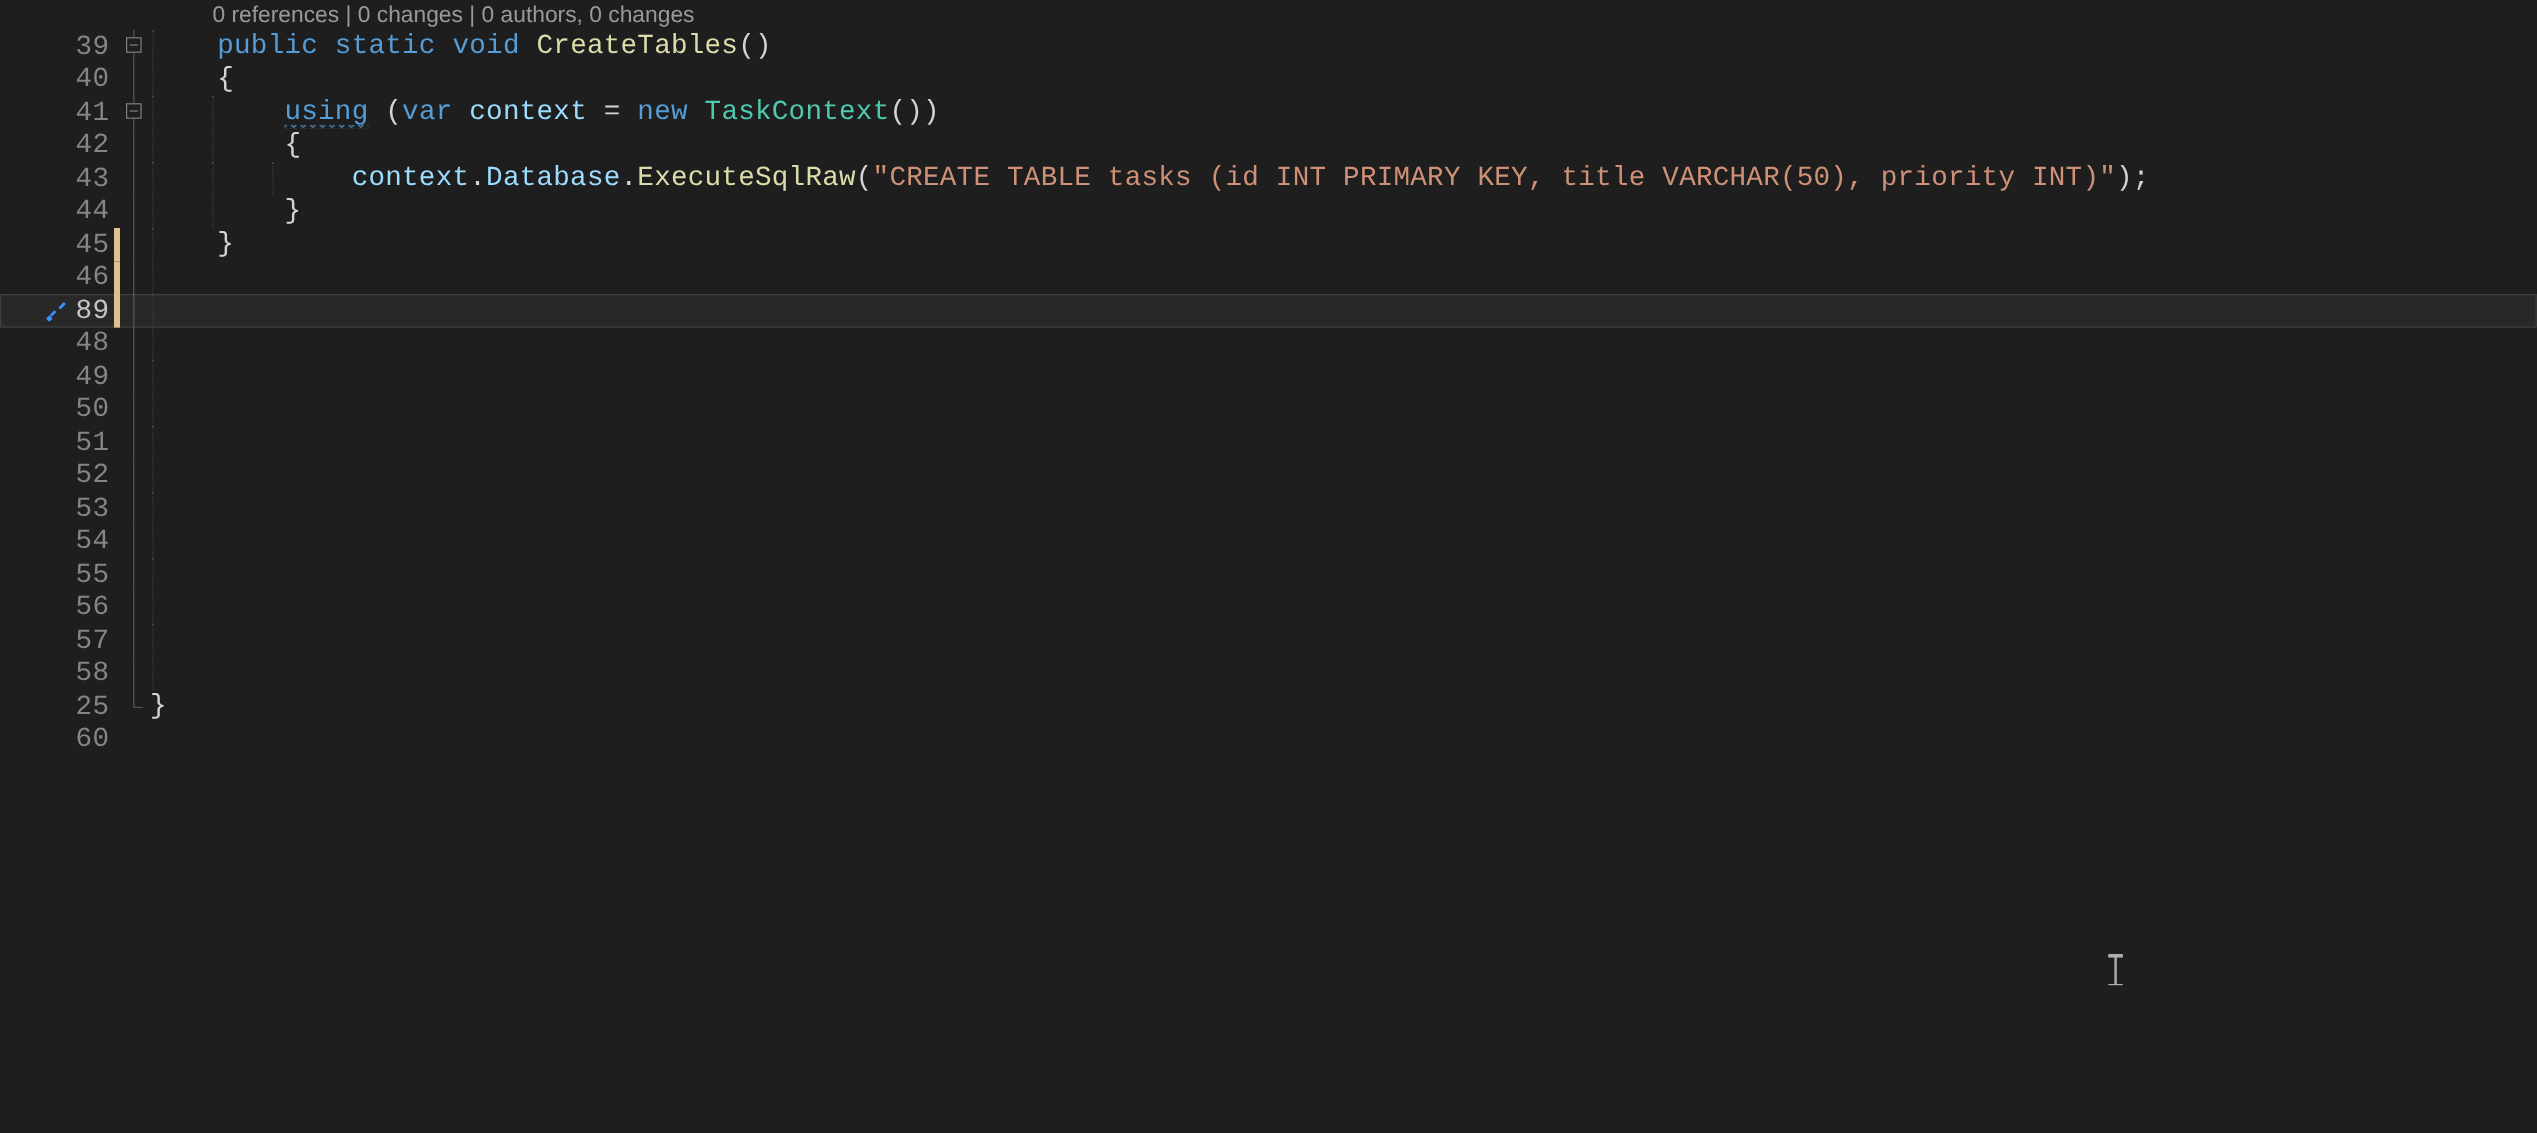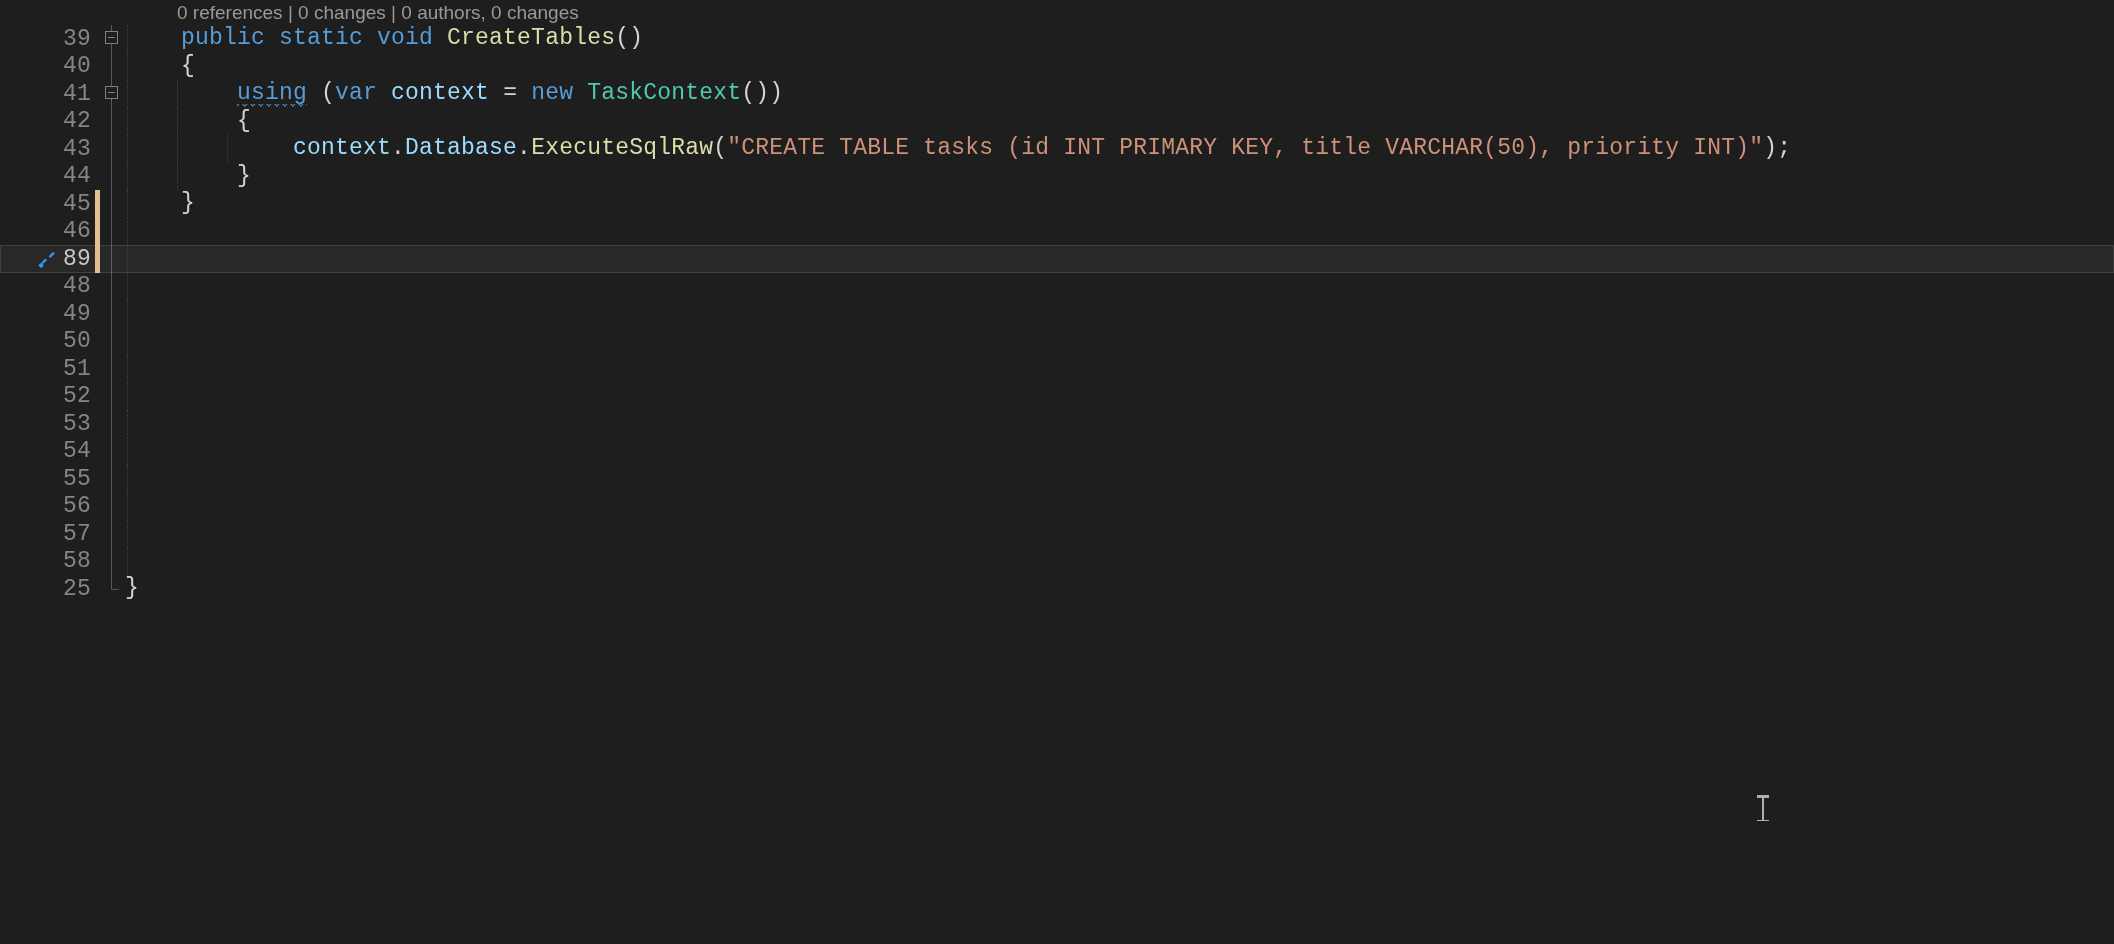--- a/index.html
+++ b/index.html
@@ -177,18 +177,19 @@
     <div class="line"><div class="gutter"><span class="ln">50</span></div><div class="change-col"></div><div class="fold-col"><div class="vline"></div></div><div class="code" style="position: relative; flex: 1 1 0%;"><span class="ig" style="position: absolute; top: 0px; bottom: 0px; left: 2px; border-left: 1px dotted var(--indent-guide);"></span><span style="position: relative;"></span></div></div>
     <div class="line"><div class="gutter"><span class="ln">51</span></div><div class="change-col"></div><div class="fold-col"><div class="vline"></div></div><div class="code" style="position: relative; flex: 1 1 0%;"><span class="ig" style="position: absolute; top: 0px; bottom: 0px; left: 2px; border-left: 1px dotted var(--indent-guide);"></span><span style="position: relative;"></span></div></div>
     <div class="line"><div class="gutter"><span class="ln">52</span></div><div class="change-col"></div><div class="fold-col"><div class="vline"></div></div><div class="code" style="position: relative; flex: 1 1 0%;"><span class="ig" style="position: absolute; top: 0px; bottom: 0px; left: 2px; border-left: 1px dotted var(--indent-guide);"></span><span style="position: relative;"></span></div></div>
     <div class="line"><div class="gutter"><span class="ln">53</span></div><div class="change-col"></div><div class="fold-col"><div class="vline"></div></div><div class="code" style="position: relative; flex: 1 1 0%;"><span class="ig" style="position: absolute; top: 0px; bottom: 0px; left: 2px; border-left: 1px dotted var(--indent-guide);"></span><span style="position: relative;"></span></div></div>
     <div class="line"><div class="gutter"><span class="ln">54</span></div><div class="change-col"></div><div class="fold-col"><div class="vline"></div></div><div class="code" style="position: relative; flex: 1 1 0%;"><span class="ig" style="position: absolute; top: 0px; bottom: 0px; left: 2px; border-left: 1px dotted var(--indent-guide);"></span><span style="position: relative;"></span></div></div>
     <div class="line"><div class="gutter"><span class="ln">55</span></div><div class="change-col"></div><div class="fold-col"><div class="vline"></div></div><div class="code" style="position: relative; flex: 1 1 0%;"><span class="ig" style="position: absolute; top: 0px; bottom: 0px; left: 2px; border-left: 1px dotted var(--indent-guide);"></span><span style="position: relative;"></span></div></div>
     <div class="line"><div class="gutter"><span class="ln">56</span></div><div class="change-col"></div><div class="fold-col"><div class="vline"></div></div><div class="code" style="position: relative; flex: 1 1 0%;"><span class="ig" style="position: absolute; top: 0px; bottom: 0px; left: 2px; border-left: 1px dotted var(--indent-guide);"></span><span style="position: relative;"></span></div></div>
     <div class="line"><div class="gutter"><span class="ln">57</span></div><div class="change-col"></div><div class="fold-col"><div class="vline"></div></div><div class="code" style="position: relative; flex: 1 1 0%;"><span class="ig" style="position: absolute; top: 0px; bottom: 0px; left: 2px; border-left: 1px dotted var(--indent-guide);"></span><span style="position: relative;"></span></div></div>
     <div class="line"><div class="gutter"><span class="ln">58</span></div><div class="change-col"></div><div class="fold-col"><div class="vline"></div></div><div class="code" style="position: relative; flex: 1 1 0%;"><span class="ig" style="position: absolute; top: 0px; bottom: 0px; left: 2px; border-left: 1px dotted var(--indent-guide);"></span><span style="position: relative;"></span></div></div>
     <div class="line"><div class="gutter"><span class="ln">25</span></div><div class="change-col"></div><div class="fold-col"><div class="vline top-half corner"></div></div><div class="code" style="position: relative; flex: 1 1 0%;"><span style="position: relative;"><span class="pn">}</span></span></div></div>
+    <div class="line"><div class="gutter"><span class="ln">60</span></div><div class="change-col"></div><div class="fold-col"></div><div class="code" style="position: relative; flex: 1 1 0%;"><span style="position: relative;"></span></div></div>
   </div>
 
 <div class="i-cursor" style="left:1762px; top:796px;">
   <span class="cap-top"></span>
     <span class="cap-bot"></span>
 </div>
 
 </body></html>

